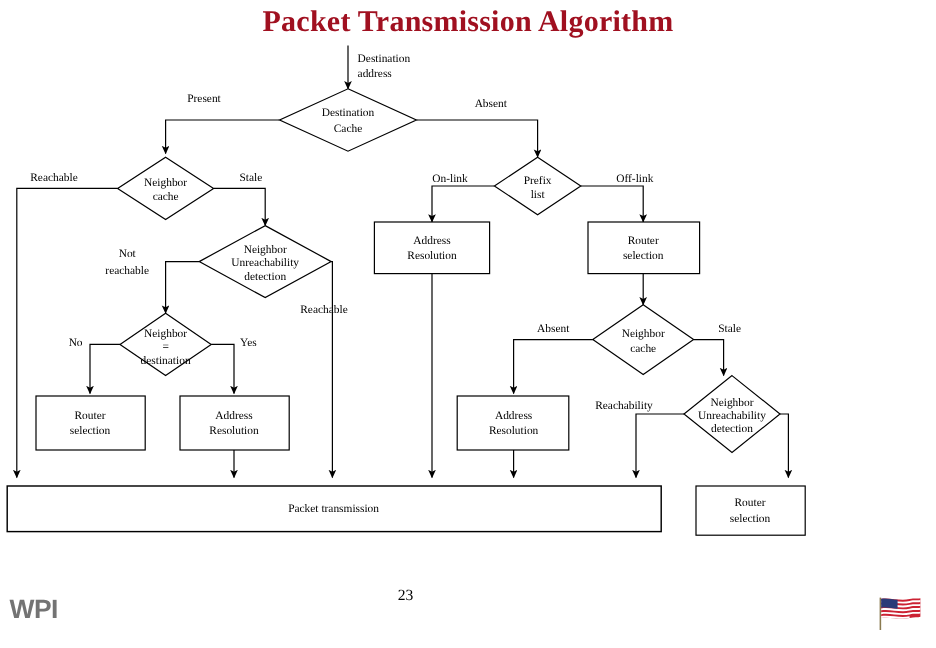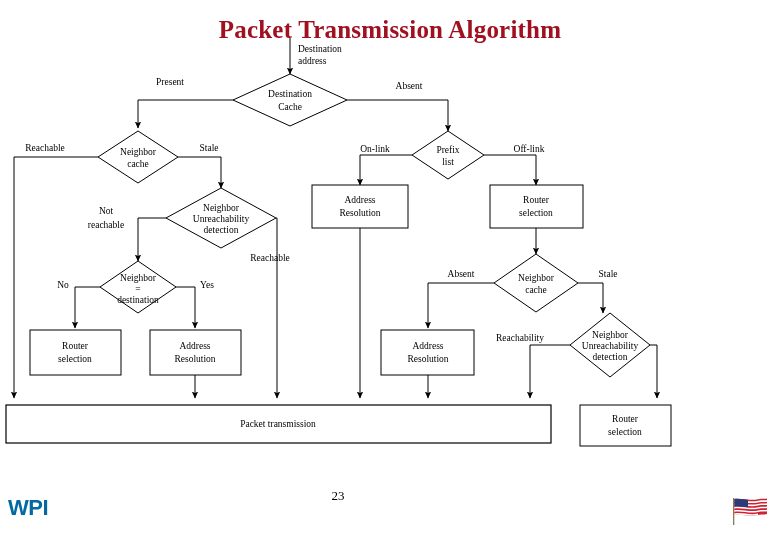--- a/index.html
+++ b/index.html
@@ -6,21 +6,21 @@
   body{
     width:780px;height:540px;
     background:#ffffff;
     font-family:"Liberation Serif", serif;
     overflow:hidden;
     position:relative;
   }
   #slide{position:absolute;inset:0;width:780px;height:540px;}
   .title{
     position:absolute;
-    top:16px;left:0;width:780px;
+    top:5px;left:0;width:780px;
     text-align:center;
     font-family:"Liberation Serif", serif;
     font-size:25px;
     font-weight:bold;
     color:#A01020;
     letter-spacing:0.2px;
   }
   svg.flow{
     position:absolute;
     left:0;top:0;
@@ -43,21 +43,21 @@
     stroke:#000000;
     stroke-width:1;
     fill:none;
   }
   .wpi{
     position:absolute;
     left:8px;top:495px;
     font-family:"Liberation Sans", sans-serif;
     font-size:22px;
     font-weight:bold;
-    color:#0369a1;
+    color:#737373;
     letter-spacing:-0.5px;
     text-align:right;
   }
   .pagenum{
     position:absolute;
     left:0;top:488px;width:676px;
     text-align:center;
     font-family:"Liberation Serif", serif;
     font-size:13px;
     color:#000;

